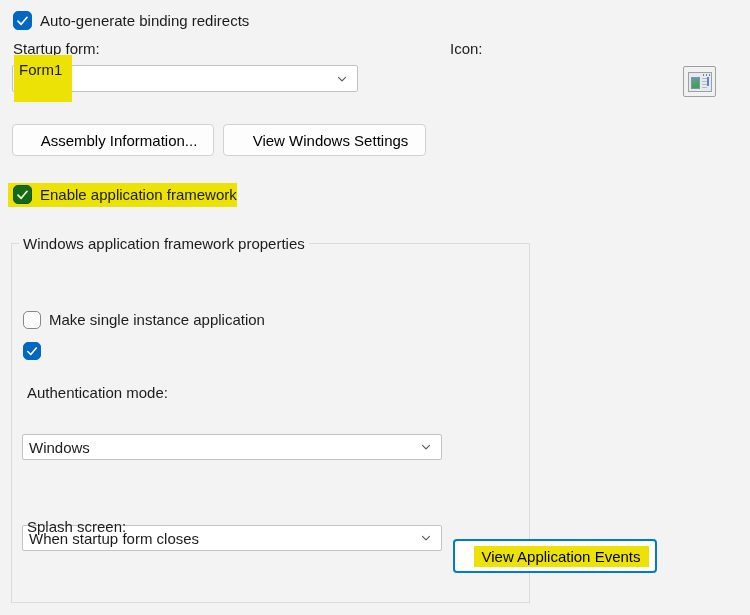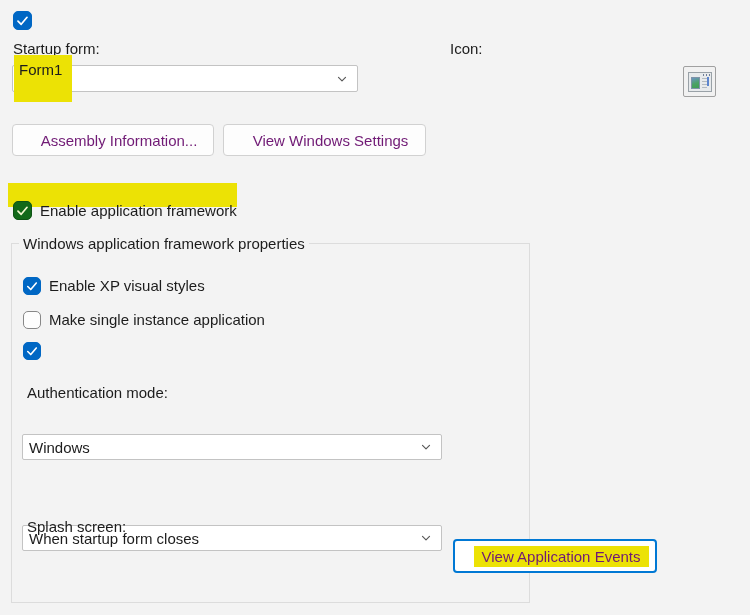--- a/index.html
+++ b/index.html
@@ -37,21 +37,21 @@
     padding:0 28px 0 6px;position:relative;
     line-height:25px;cursor:default;
   }
   .combo .chev{position:absolute;right:9px;top:50%;margin-top:-6px;width:12px;height:12px;}
 
   
   .btn{
     box-sizing:border-box;background:#fdfdfd;
     border:1px solid #d1d1d1;border-radius:4px;
     display:flex;align-items:center;justify-content:center;
-    font-size:15px;color:#701a75;cursor:default;padding-left:12px;
+    font-size:15px;color:#000000;cursor:default;padding-left:12px;
   }
   .btn.focused{border:2px solid #0078d4;background:#ffffff;}
 
   
   .hl{background:#ece205;}
   .hl-pad{padding:2px 10px 20px 2px;}
 
   
   .groupbox{
     box-sizing:border-box;
@@ -85,20 +85,21 @@
 <body>
 
 <div class="page">
 
   <div class="abs cb-row" style="left:13px;top:11px;">
     <span class="cb checked">
       <svg viewBox="0 0 18 18">
           <path d="M4.2 9.6 L7.6 13 L13.8 5.6" fill="none" stroke="#ffffff" stroke-width="1.8" stroke-linecap="round" stroke-linejoin="round"></path>
         </svg>
     </span>
+    <span class="lbl">Auto-generate binding redirects</span>
   </div>
 
   <div class="abs lbl" style="left:13px;top:40px;">Startup form:</div>
   <div class="abs combo" style="left:12px;top:65px;width:346px;height:27px;padding-left:1px;">
     <span class="hl hl-pad" style="padding-left:5px;">Form1</span>
     <svg class="chev" viewBox="0 0 12 12">
         <path d="M2.5 4.3 L6 7.8 L9.5 4.3" fill="none" stroke="#5a5a5a" stroke-width="1.2" stroke-linecap="round" stroke-linejoin="round"></path>
       </svg>
   </div>
 
@@ -113,41 +114,33 @@
   </div>
 
   <div class="abs btn" style="left:12px;top:124px;width:202px;height:32px;">
     <span>Assembly Information...</span>
   </div>
   <div class="abs btn" style="left:223px;top:124px;width:203px;height:32px;">
     <span>View Windows Settings</span>
   </div>
 
   <div class="abs hl" style="left:8px;top:183px;width:229px;height:24px;"></div>
-  <div class="abs cb-row" style="left:13px;top:185px;margin-top:16px;">
+  <div class="abs cb-row" style="left:13px;top:185px;">
     <span class="cb green">
       <svg viewBox="0 0 18 18">
           <path d="M4.2 9.6 L7.6 13 L13.8 5.6" fill="none" stroke="#f2f6cf" stroke-width="1.8" stroke-linecap="round" stroke-linejoin="round"></path>
         </svg>
     </span>
     <span class="lbl">Enable application framework</span>
   </div>
 
   <div class="abs groupbox" style="left:11px;top:243px;width:519px;height:360px;">
     <span class="groupbox-title">Windows application framework properties</span>
   </div>
 
-  <div class="abs cb-row" style="left:23px;top:277px;">
-    <span class="cb checked" style="width:18px;height:18px;">
-      <svg viewBox="0 0 18 18">
-          <path d="M4.2 9.6 L7.6 13 L13.8 5.6" fill="none" stroke="#ffffff" stroke-width="1.8" stroke-linecap="round" stroke-linejoin="round"></path>
-        </svg>
-    </span>
-    <span class="lbl">Enable XP visual styles</span>
-  </div>
 
   <div class="abs cb-row" style="left:23px;top:311px;">
     <span class="cb unchecked" style="width:18px;height:18px;"></span>
     <span class="lbl">Make single instance application</span>
   </div>
 
   <div class="abs cb-row" style="left:23px;top:342px;">
     <span class="cb checked" style="width:18px;height:18px;">
       <svg viewBox="0 0 18 18">
           <path d="M4.2 9.6 L7.6 13 L13.8 5.6" fill="none" stroke="#ffffff" stroke-width="1.8" stroke-linecap="round" stroke-linejoin="round"></path>

